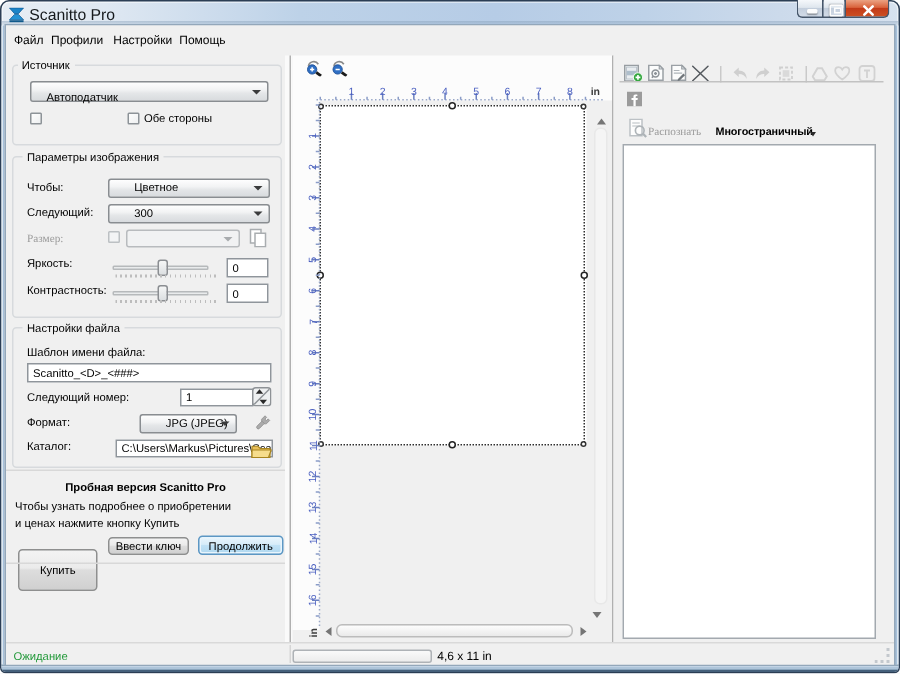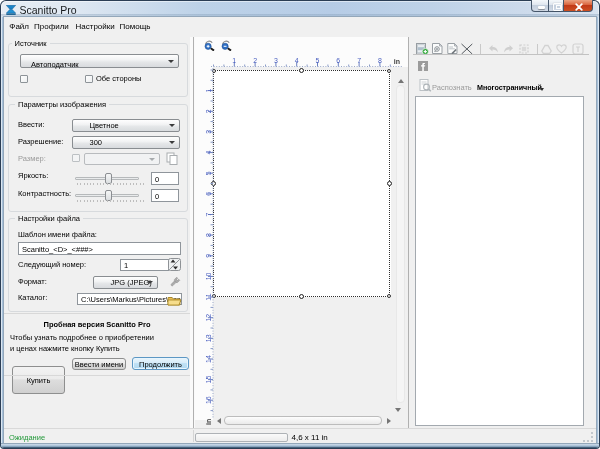--- a/index.html
+++ b/index.html
@@ -53,21 +53,21 @@
 .sl-thumb{position:absolute;width:7px;height:11px;box-sizing:border-box;border:1px solid #8b8e92;border-radius:2px;background:linear-gradient(180deg,#f5f6f6,#dcdfe1);}
 .sl-ticks{position:absolute;height:2px;background-image:repeating-linear-gradient(90deg,#bdbdbd 0 1px,transparent 1px 3.3px);}
 
 .btn{position:absolute;box-sizing:border-box;border:1px solid #8e8f8f;border-radius:3px;
  background:linear-gradient(180deg,#f3f3f3,#ebebeb 45%,#dddddd 50%,#d0d0d0);
  text-align:center;}
 .btn span{position:absolute;left:0;right:0;top:50%;transform:translateY(-50%);}
 .btn.def{border-color:#5c97c4;background:linear-gradient(180deg,#e9f5fc,#d7ecf9 45%,#c0e1f5 50%,#b0d8f0);box-shadow:inset 0 0 0 1px #e8f5fd;}
 
 .lb{position:absolute;white-space:nowrap;line-height:8px;}
-.dis-t{color:#9b9b9b;}
+.dis-t{color:#9b9b9b;font-family:Liberation Serif, serif;}
 
 .vline{position:absolute;width:1px;background:#b0b0b0;}
 
 #prevcol{position:absolute;left:195px;top:37px;width:213px;height:383px;background:#fcfcfc;}
 #canvas{position:absolute;left:213px;top:67px;width:195px;height:353px;background:#f0f0f0;}
 #page{position:absolute;left:213px;top:70px;width:178px;height:227px;background:#fff;}
 #sel{position:absolute;left:213px;top:70px;width:177px;height:227px;border:1px dotted #2e2e2e;box-sizing:border-box;}
 .hd{position:absolute;width:5px;height:5px;box-sizing:border-box;border:1px solid #222;background:#fff;border-radius:2.5px;}
 .hd.sq{width:4px;height:4px;border-radius:2px;background:#fff;border-color:#333;}
 
@@ -121,26 +121,26 @@
     <span class="ca"></span>
   </div>
 <div class="cb" style="left:20px;top:75px"></div>
 <div class="lb" style="left:31px;top:61px">Автоподатчик</div>
 <div class="cb" style="left:85px;top:75px"></div>
 <div class="lb" style="left:96px;top:75px">Обе стороны</div>
 
 <div class="grp" style="left:8px;top:104px;width:178px;height:106px">
  <div class="grplbl">Параметры изображения</div>
 </div>
-<div class="lb" style="left:18px;top:121px">Ввести:</div>
+<div class="lb" style="left:18px;top:121px">Чтобы:</div>
 <div class="combo" style="left:72px;top:119px;width:108px;height:13px">
     <span class="ct">Цветное</span>
     <span class="ca"></span>
   </div>
-<div class="lb" style="left:18px;top:138px">Разрешение:</div>
+<div class="lb" style="left:18px;top:138px">Следующий:</div>
 <div class="combo" style="left:72px;top:136px;width:108px;height:13px">
     <span class="ct">300</span>
     <span class="ca"></span>
   </div>
 <div class="lb dis-t" style="left:18px;top:155px">Размер:</div>
 <div class="cb dis" style="left:72px;top:154px"></div>
 <div class="combo dis" style="left:84px;top:153px;width:76px;height:12px">
     <span class="ca"></span>
   </div>
 <svg class="abs" style="left:165px;top:152px" width="14" height="13" viewBox="0 0 14 13">
@@ -200,21 +200,21 @@
 </svg>
 
 <div class="abs" style="left:4px;top:313px;width:186px;height:1px;background:#d8d8d8"></div>
 <div class="lb" style="left:97px;top:321px;transform:translateX(-50%);font-weight:bold">Пробная версия Scanitto Pro</div>
 <div class="lb" style="left:10px;top:334px">Чтобы узнать подробнее о приобретении</div>
 <div class="lb" style="left:10px;top:345px">и ценах нажмите кнопку Купить</div>
 <div class="btn" style="left:12px;top:366px;width:53px;height:28px">
     <span>Купить</span>
   </div>
 <div class="btn" style="left:72px;top:358px;width:54px;height:12px">
-    <span>Ввести имени</span>
+    <span>Ввести ключ</span>
   </div>
 <div class="btn def" style="left:132px;top:357px;width:57px;height:13px">
     <span>Продолжить</span>
   </div>
 <div class="abs" style="left:4px;top:375px;width:186px;height:1px;background:#d8d8d8"></div>
 
 <div class="abs" style="left:190px;top:37px;width:5px;height:391px;background:#fafafa"></div>
 <div class="vline" style="left:193px;top:37px;height:391px"></div>
 <div class="vline" style="left:408px;top:37px;height:391px"></div>
 

